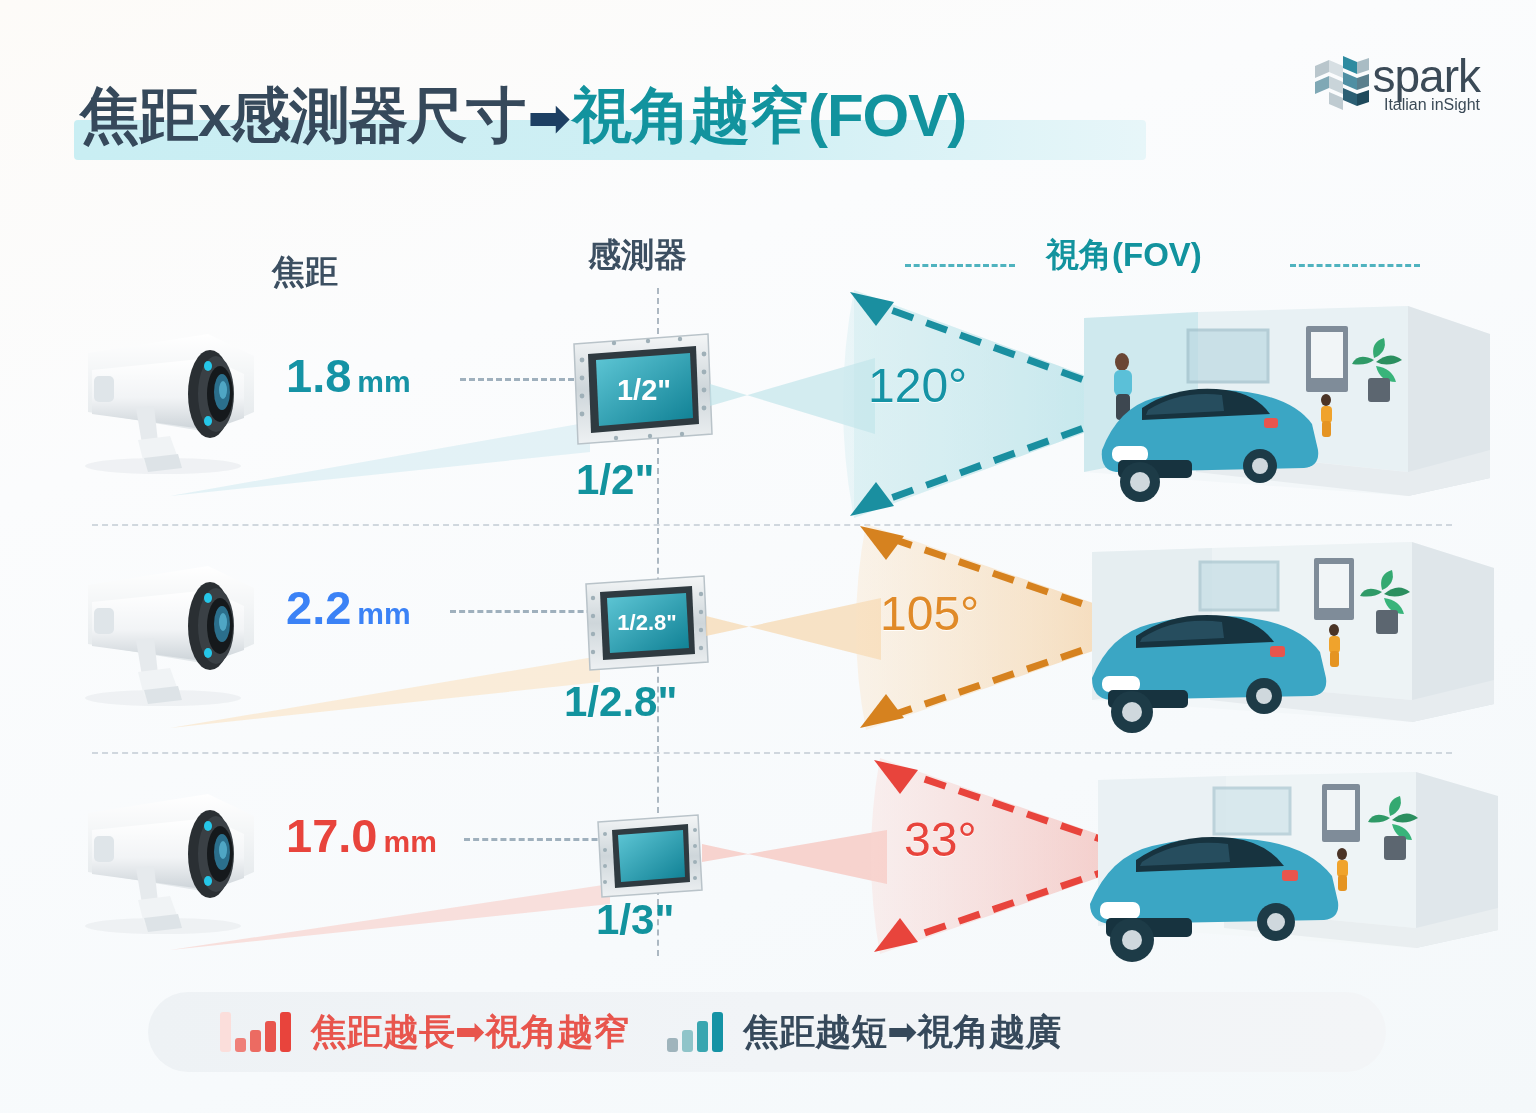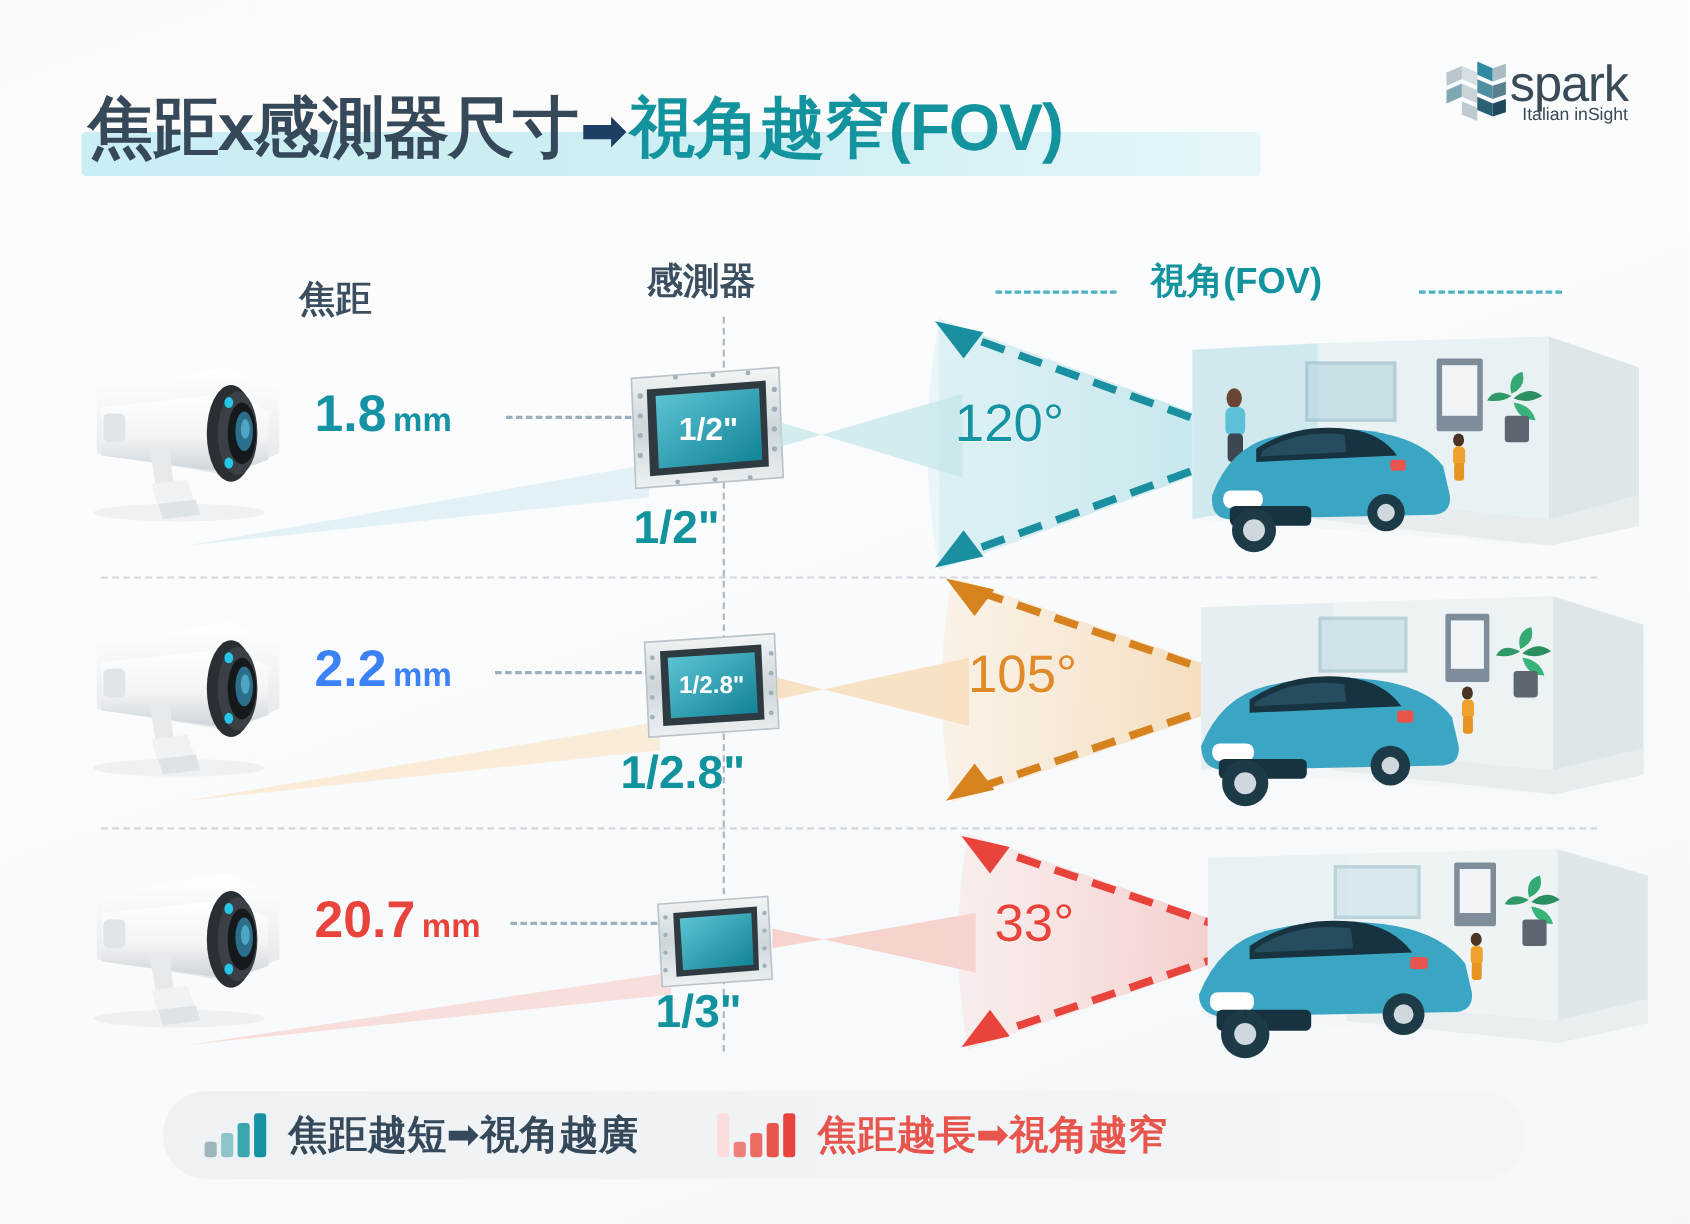--- a/index.html
+++ b/index.html
@@ -373,21 +373,21 @@
       <ellipse cx="152" cy="86" rx="22" ry="44" fill="#2a2f33"></ellipse>
       <ellipse cx="158" cy="86" rx="18" ry="38" fill="#3a4045"></ellipse>
       <ellipse cx="162" cy="86" rx="13" ry="28" fill="#15191c"></ellipse>
       <ellipse cx="164" cy="84" rx="8" ry="18" fill="#2b6f8c"></ellipse>
       <ellipse cx="165" cy="82" rx="4" ry="9" fill="#4fa6c4"></ellipse>
       <ellipse cx="150" cy="58" rx="4" ry="5" fill="#25c6e8"></ellipse>
       <ellipse cx="150" cy="113" rx="4" ry="5" fill="#25c6e8"></ellipse>
     </svg>
 
     <div class="focal" style="color:#e8443c;">
-      <span class="num">20.7</span><span class="unit">mm</span>
+      <span class="num">17.0</span><span class="unit">mm</span>
     </div>
     <div class="lead" style="left:464px;width:170px;"></div>
 
     <svg style="position:absolute;left:170px;top:86px;" width="450" height="110">
       <polygon points="0,108 440,42 440,62" fill="#f9cdc6" opacity=".6"></polygon>
     </svg>
 
     <svg class="sensor" style="left:590px;top:56px;" width="120" height="90" viewBox="0 0 120 90">
       <defs>
         <linearGradient id="sg3" x1="0" y1="0" x2="1" y2="1">
@@ -456,34 +456,34 @@
       <rect x="20" y="148" width="86" height="19" rx="5" fill="#17333f"></rect>
       <circle cx="46" cy="170" r="22" fill="#1d3b47"></circle>
         <circle cx="46" cy="170" r="10" fill="#cfd8dd"></circle>
       <circle cx="190" cy="152" r="19" fill="#1d3b47"></circle>
         <circle cx="190" cy="152" r="9" fill="#cfd8dd"></circle>
       <rect x="196" y="100" width="16" height="11" rx="3" fill="#e8554d"></rect>
     </svg>
   </div>
 
   <div class="legend">
-    <div class="legend-item lg-left">
-      <div class="bars">
-        <span style="height:14px;background:#9fb4bc;"></span>
-        <span style="height:22px;background:#8fc4c9;"></span>
-        <span style="height:31px;background:#39a6b0;"></span>
-        <span style="height:40px;background:#1593a5;"></span>
-      </div>
-      <div class="legend-text lt-dark">焦距越短➡視角越廣</div>
-    </div>
     <div class="legend-item lg-right">
       <div class="bars">
         <span style="height:40px;background:#fbdedb;"></span>
         <span style="height:14px;background:#ef8079;"></span>
         <span style="height:22px;background:#ec6b62;"></span>
         <span style="height:31px;background:#e8554d;"></span>
         <span style="height:40px;background:#e8443c;"></span>
       </div>
       <div class="legend-text lt-red">焦距越長➡視角越窄</div>
     </div>
+    <div class="legend-item lg-left">
+      <div class="bars">
+        <span style="height:14px;background:#9fb4bc;"></span>
+        <span style="height:22px;background:#8fc4c9;"></span>
+        <span style="height:31px;background:#39a6b0;"></span>
+        <span style="height:40px;background:#1593a5;"></span>
+      </div>
+      <div class="legend-text lt-dark">焦距越短➡視角越廣</div>
+    </div>
   </div>
 
 </div>
 
 </body></html>

